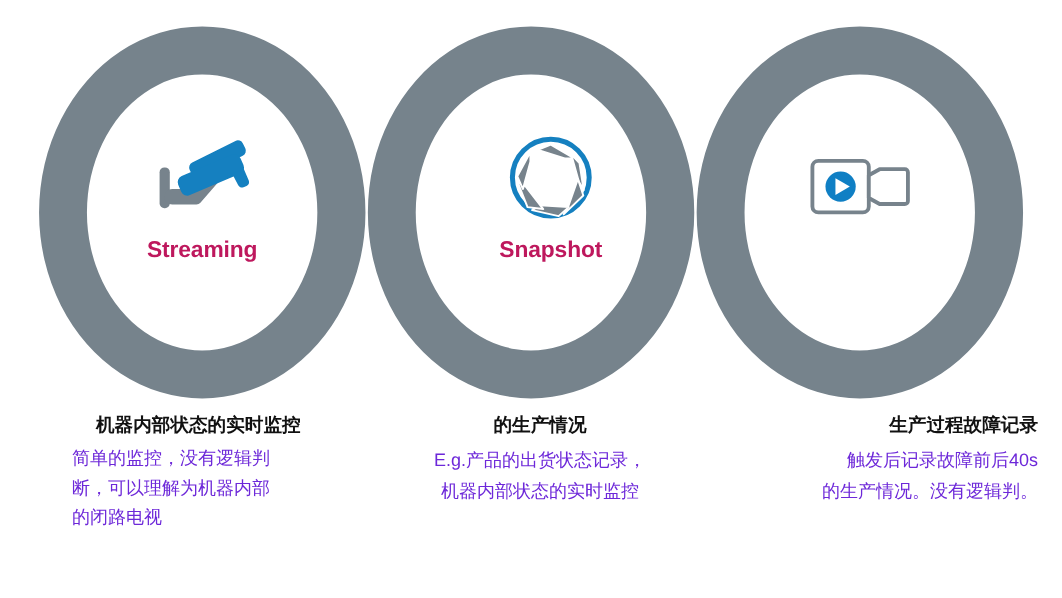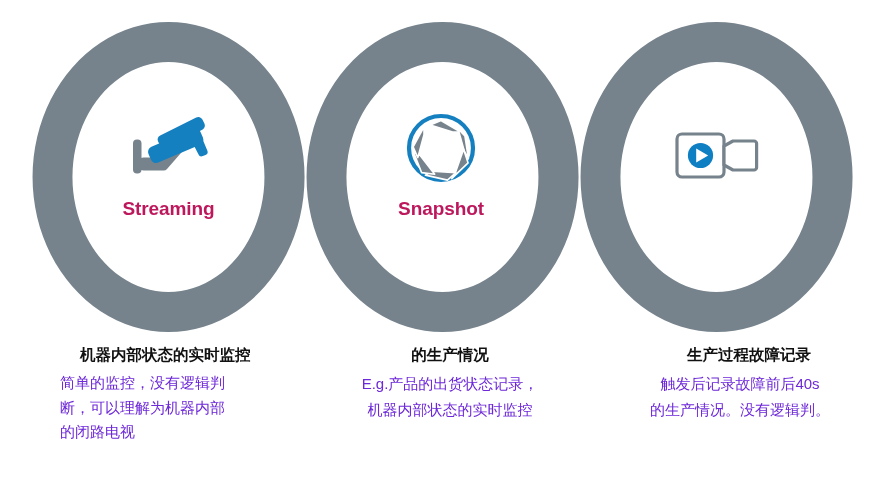--- a/index.html
+++ b/index.html
@@ -50,39 +50,39 @@
     margin-top: 14px;
     font-size: 19px;
     font-weight: bold;
     line-height: 1.18;
     color: #be185d;
     letter-spacing: -0.1px;
   }
 
   
   #node-streaming  { left: 48.5px;  top: 92px; }
-  #node-snapshot   { left: 321px; top: 92px; }
+  #node-snapshot   { left: 339px; top: 92px; }
   #node-event      { left: 596.5px; top: 92px; }
 
   
   #captions {
     position: absolute;
     left: 0;
     top: 345px;
     width: 885px;
     height: 153px;
   }
   .caption {
     position: absolute;
     top: 0;
     width: 250px;
   }
   #caption-streaming { left: 60px;  text-align: left; }
   #caption-snapshot  { left: 325px; text-align: center; }
-  #caption-event     { left: 615px; text-align: center; }
+  #caption-event     { left: 615px; text-align: right; }
 
   .caption-title {
     font-size: 15.5px;
     font-weight: bold;
     color: #111111;
     line-height: 1.25;
     margin: 0 0 7px 0;
     white-space: nowrap;
   }
   #caption-streaming .caption-title { margin-left: 20px; }

